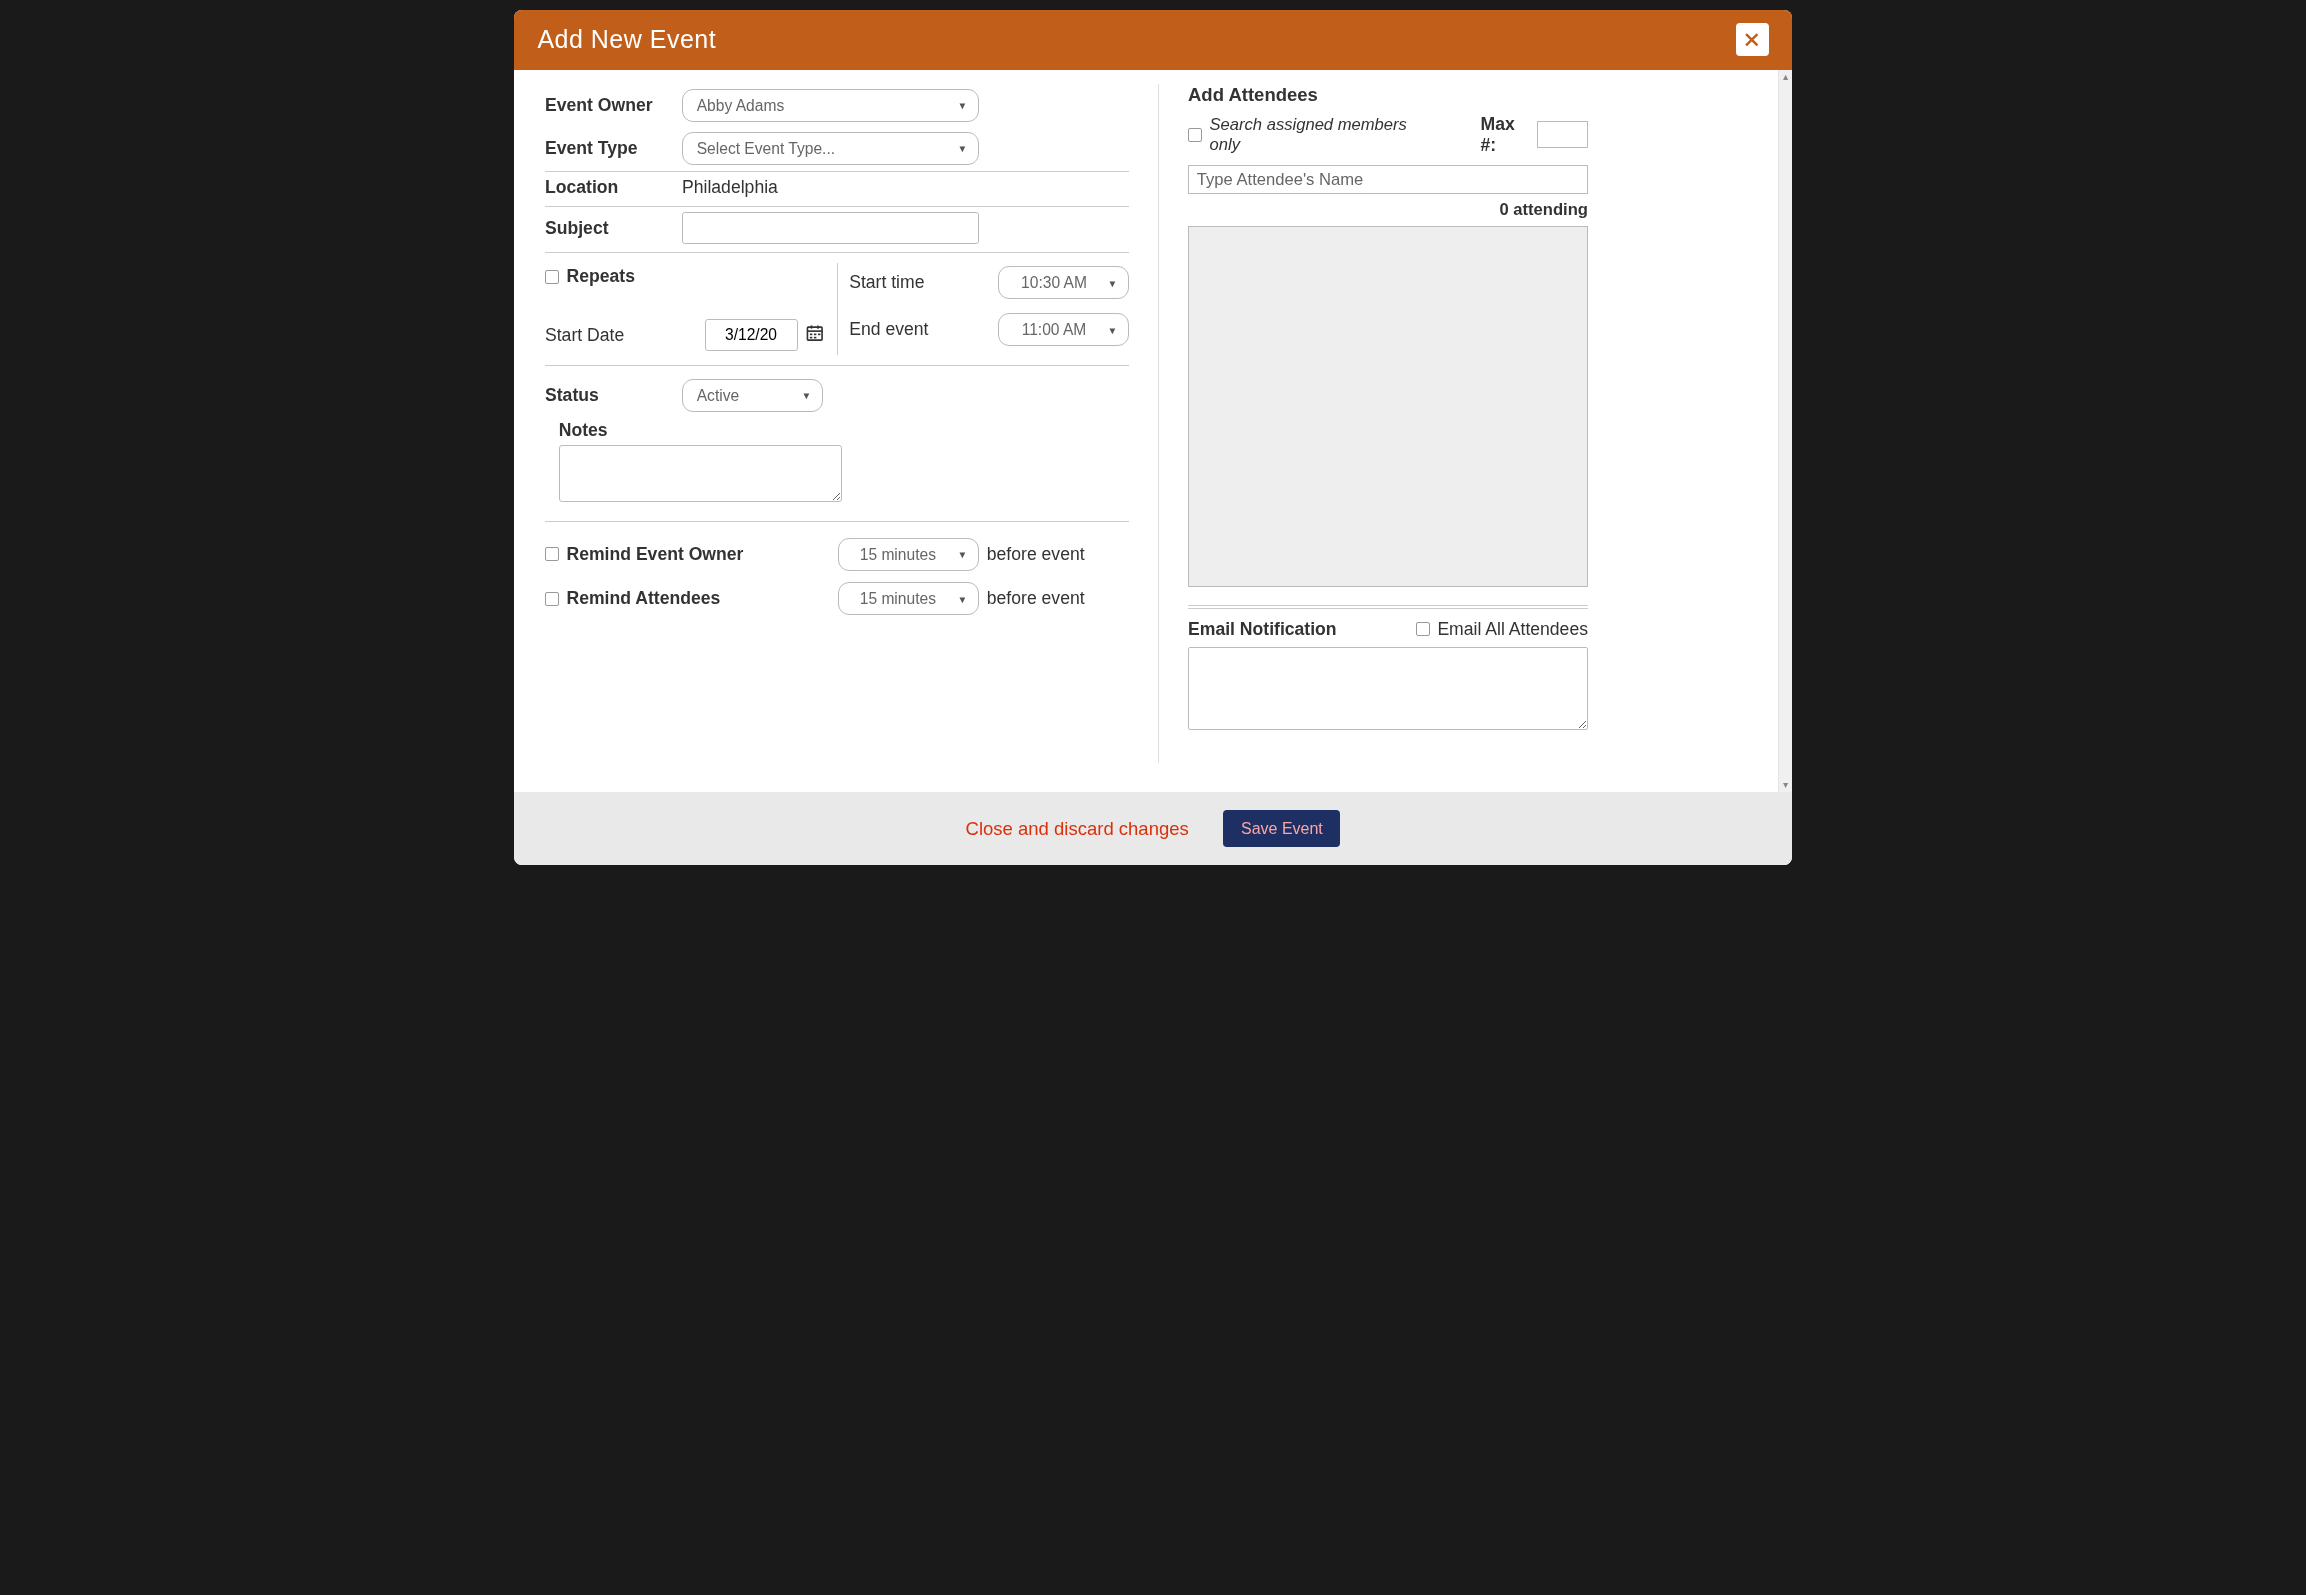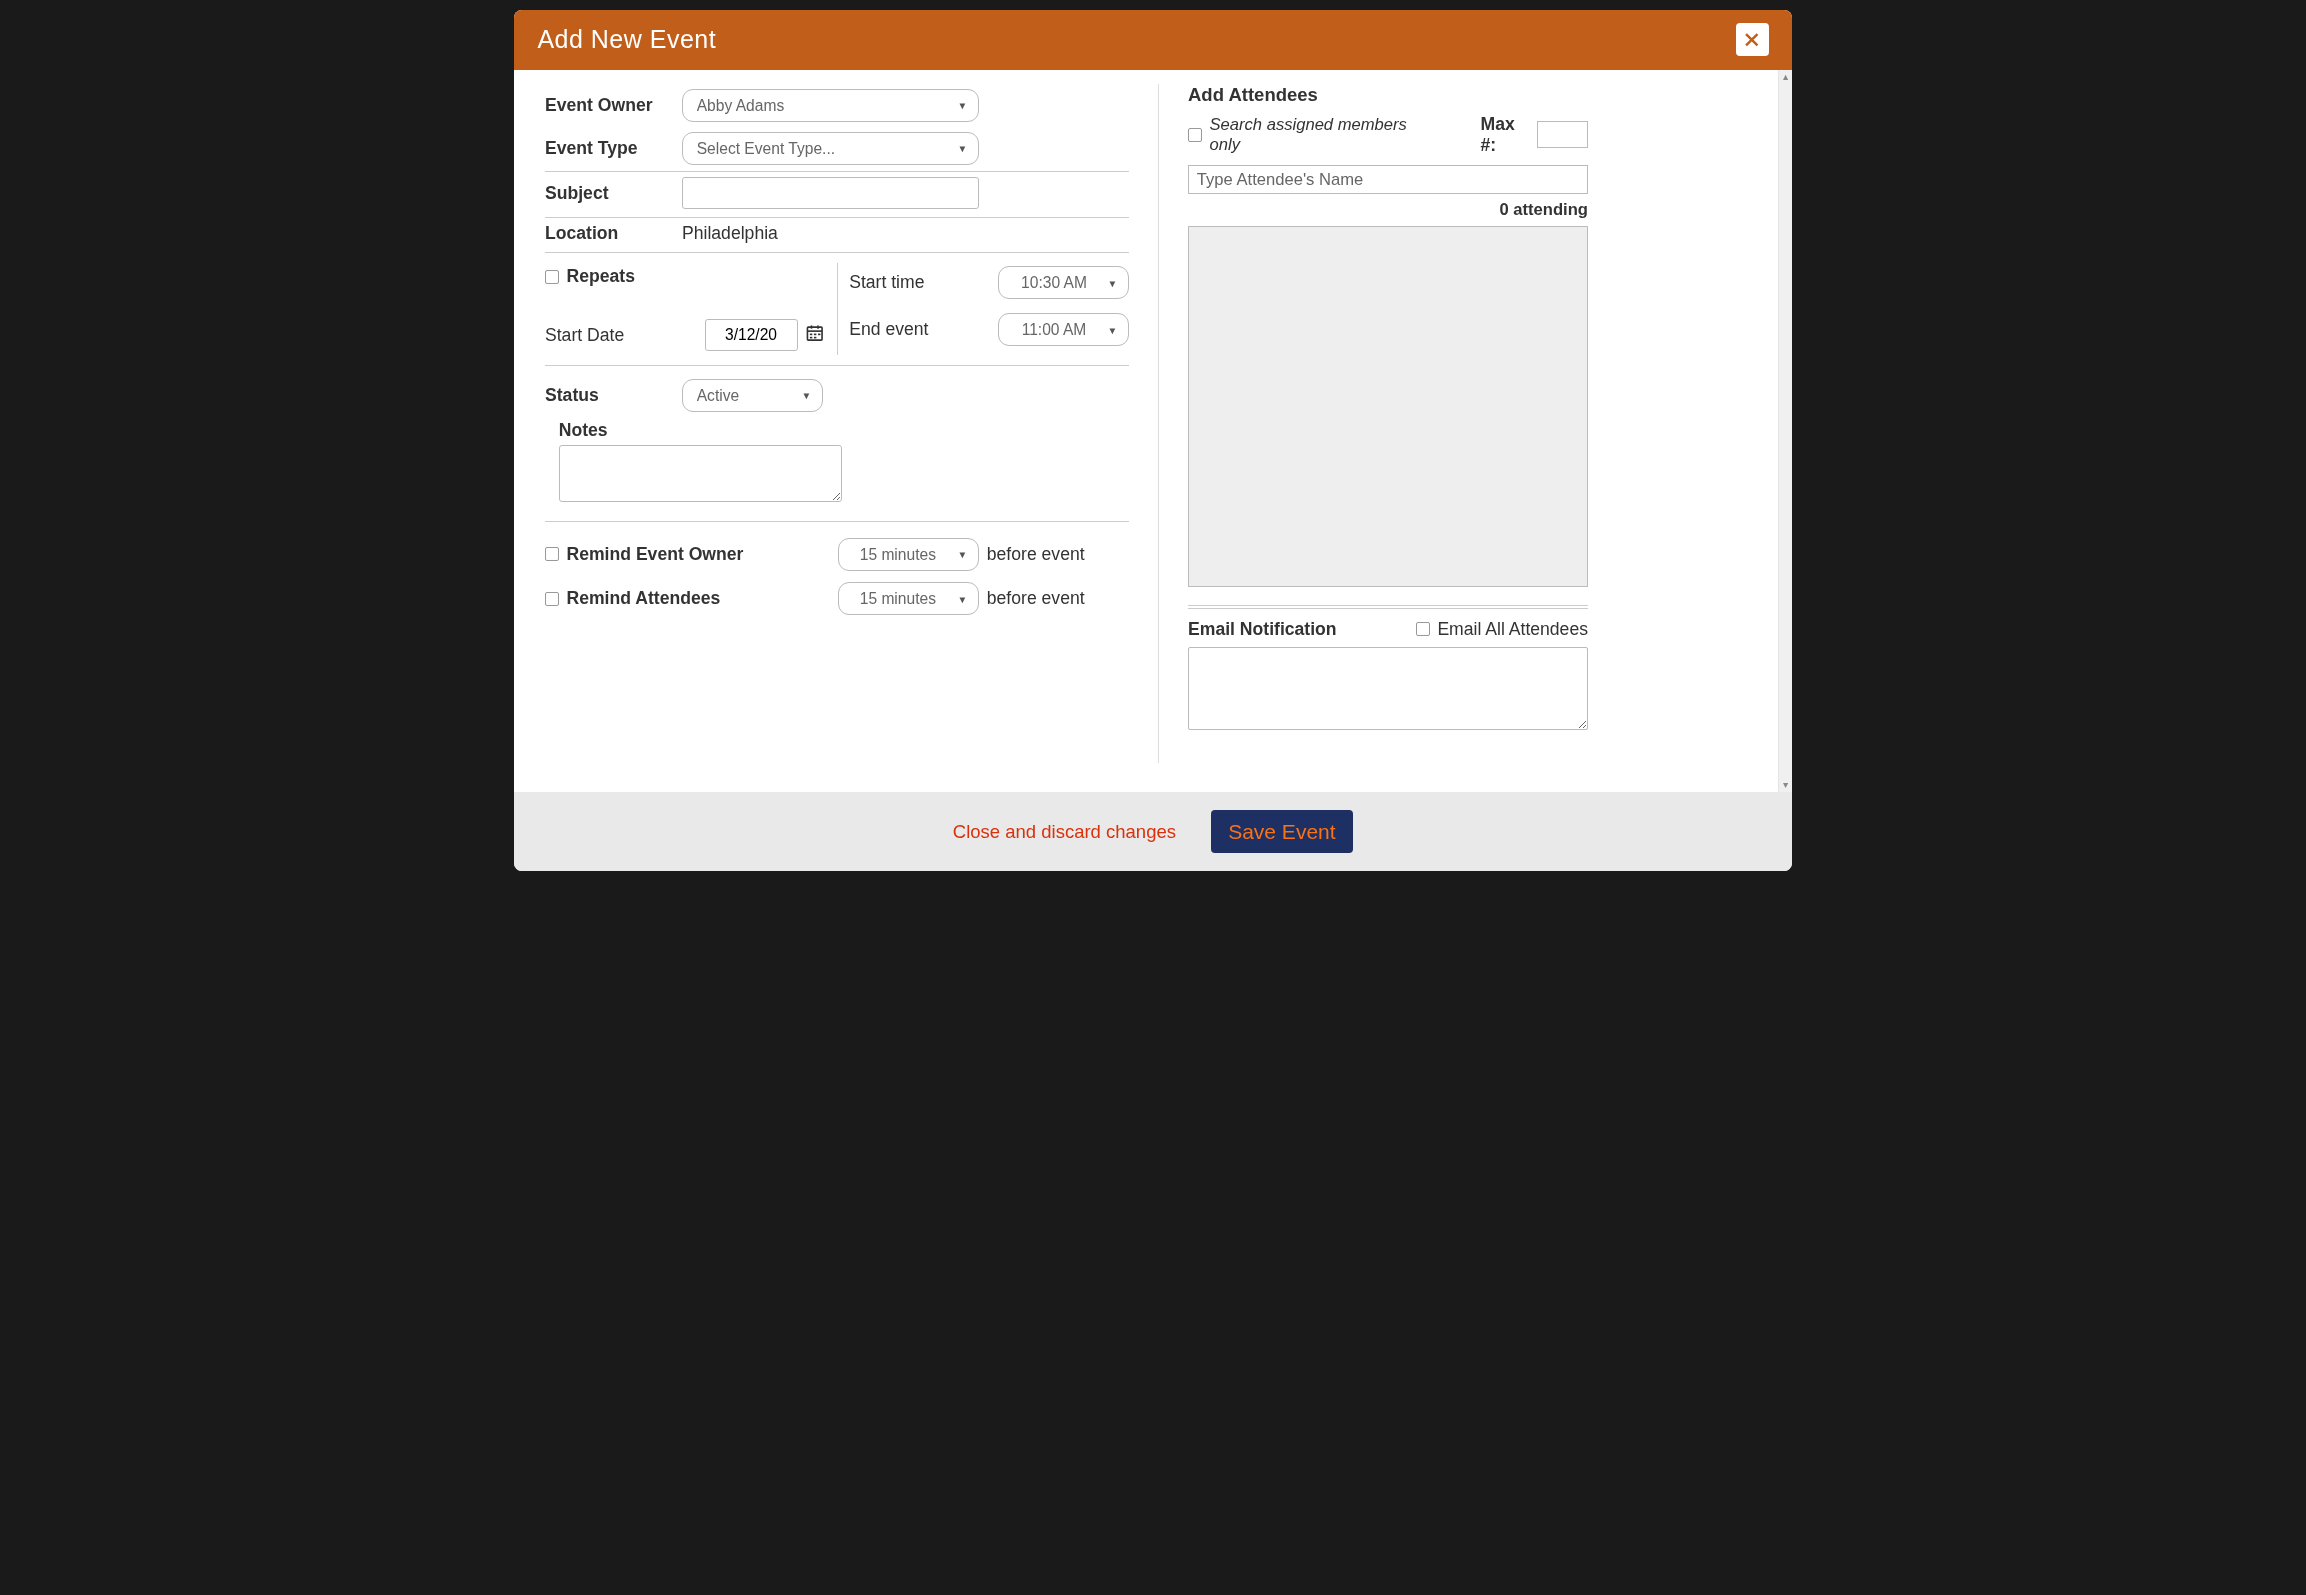--- a/index.html
+++ b/index.html
@@ -294,25 +294,25 @@
       gap: 17.6px;
     }
     .discard-link {
       color: #d9310b;
       font-size: 18.5px;
       cursor: pointer;
       text-decoration: none;
     }
     .save-btn {
       background: #1e2f63;
-      color: #f97316;
+      color: #fca5a5;
       border: none;
       border-radius: 3.9px;
       padding: 9.8px 17.6px;
-      font-size: 21px;
+      font-size: 16px;
       cursor: pointer;
       margin-left: 17px;
     }
     .status-notes-section{ padding-top:7.8px; border-bottom:1px solid #ccc; padding-bottom:13.7px;}
     .notes-label{font-weight:700; font-size:17.6px; margin-left:13.7px; margin-top:3.9px;}
     .static-val{ font-size:17.6px;}
     .hr-simple{border:none;border-top:1px solid #ccc; margin-top:2px;}
   </style>
 </head>
 <body>
@@ -344,27 +344,27 @@
         <div class="label">Event Type</div>
         <span class="sel-wrap">
           <select class="sel wide">
             <option>Select Event Type...</option>
           </select>
         </span>
       </div>
       <hr class="hr-simple">
 
       <div class="row bordered">
+        <div class="label">Location</div>
+        <div class="static-val">Philadelphia</div>
+      </div>
+
+      <div class="row bordered">
         <div class="label">Subject</div>
         <input class="text-input wide" value="" style="">
-      </div>
-
-      <div class="row bordered">
-        <div class="label">Location</div>
-        <div class="static-val">Philadelphia</div>
       </div>
 
       <div class="date-time-section">
         <div class="dt-left">
           <div class="dt-row">
             <div style="display:flex;align-items:center;">
               <span class="checkbox"></span>
               <span class="label" style="min-width:auto;">Repeats</span>
             </div>
           </div>

